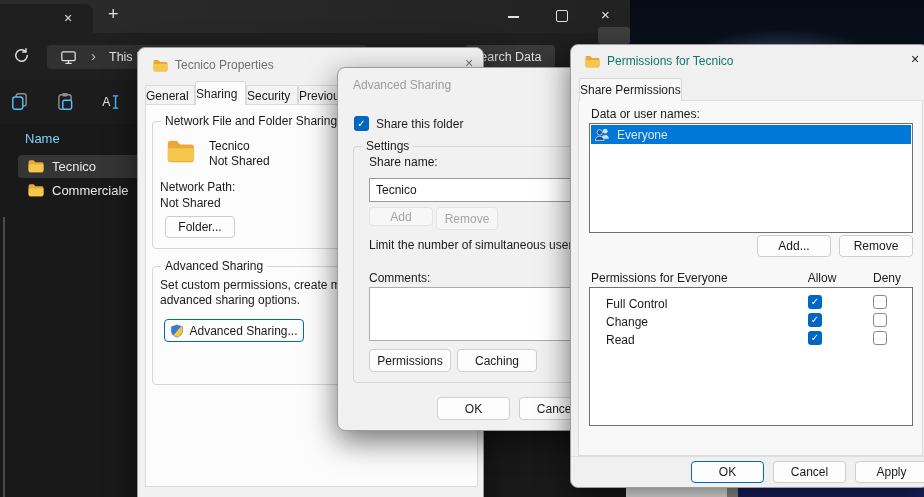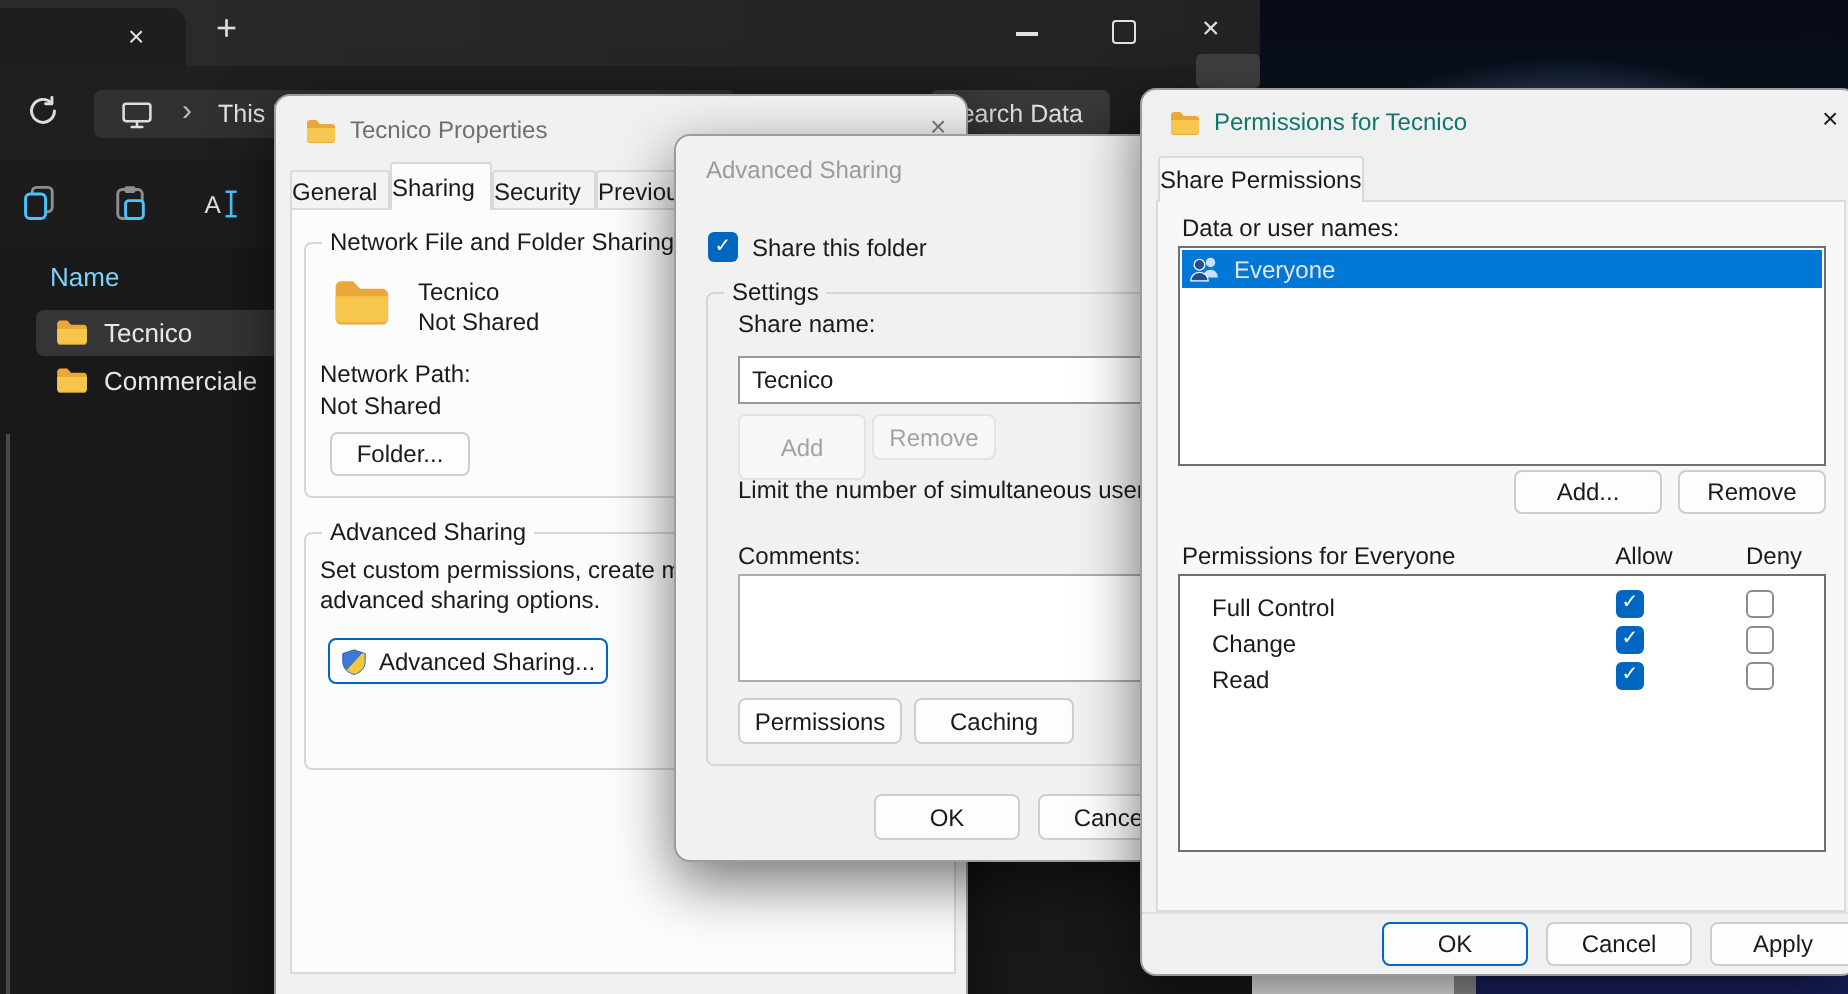--- a/index.html
+++ b/index.html
@@ -215,21 +215,21 @@
 
     <div class="grp ondlg" style="left:15px;top:78px;width:250px;height:237px;">
       <span class="lbl">Settings</span>
     </div>
 
     <span class="txt" style="left:31px;top:87px;">Share name:</span>
     <div class="input" style="left:31px;top:110px;width:219px;height:24px;">
         <span>Tecnico</span>
       </div>
 
-    <div class="btn disabled" style="left:31px;top:139px;width:64px;height:33px;">
+    <div class="btn disabled" style="left:31px;top:139px;width:64px;height:19px;">
         <span>Add</span>
       </div>
     <div class="btn disabled" style="left:98px;top:139px;width:62px;height:23px;">
         <span>Remove</span>
       </div>
 
     <span class="txt" style="left:31px;top:170px;">Limit the number of simultaneous users to:</span>
 
     <span class="txt" style="left:31px;top:203px;">Comments:</span>
     <div class="lbox" style="left:31px;top:219px;width:219px;height:54px;border-color:#adadad;"><span></span></div>

